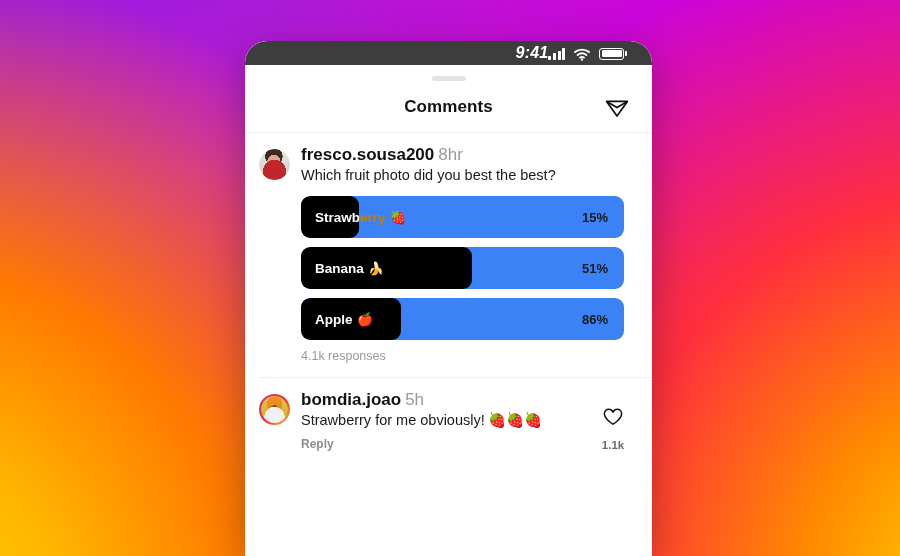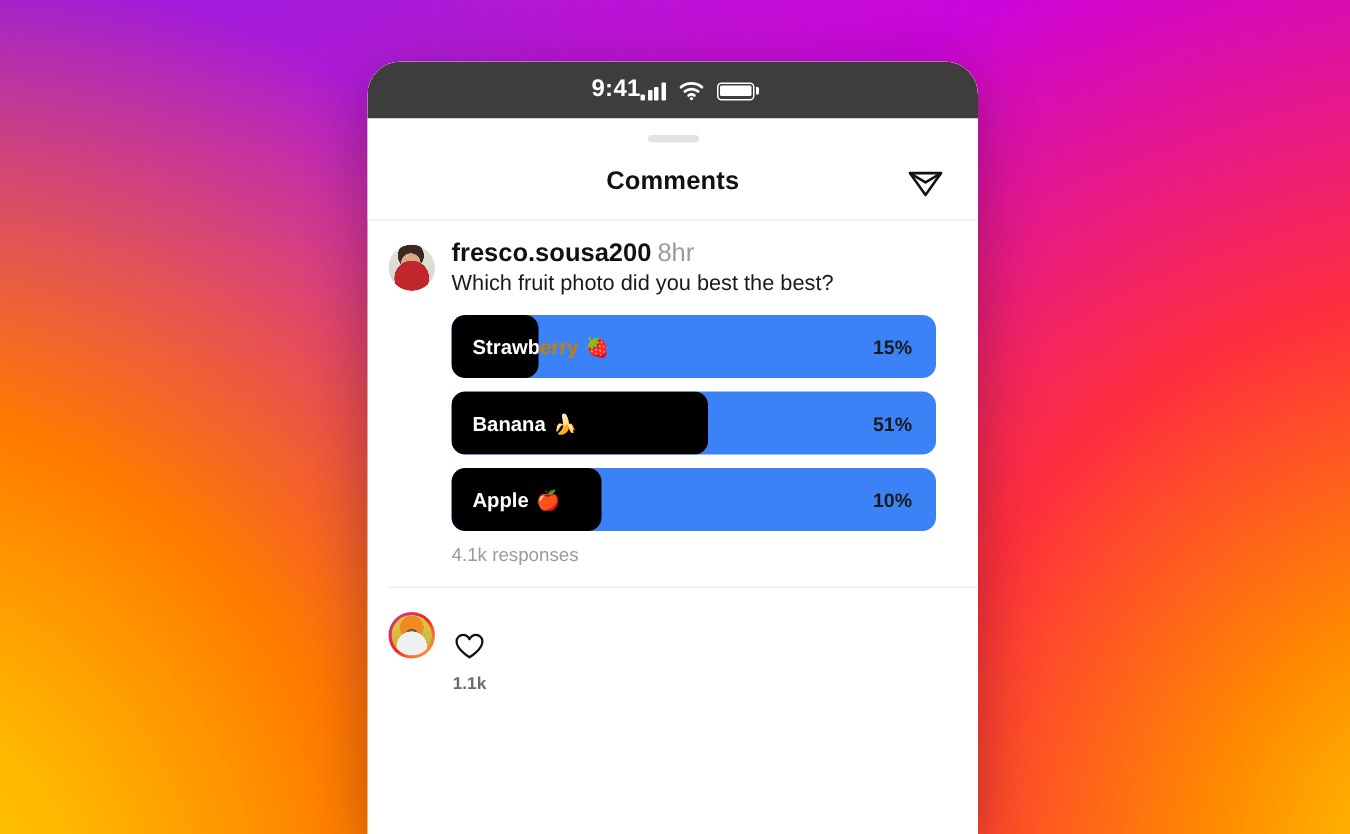--- a/index.html
+++ b/index.html
@@ -18,24 +18,25 @@
   }
 
   
   #phone {
     position:absolute; left:245px; top:41px; width:407px; height:515px;
     border-radius:22px 22px 0 0;
     background:#ffffff; overflow:hidden;
     box-shadow:0 10px 40px rgba(0,0,0,0.28);
   }
   #statusbar {
-    height:38px; background:#3d3d3d; color:#fff;
-    display:flex; align-items:center; justify-content:center;
+    height:24px; background:#3d3d3d; color:#fff;
+    display:flex; align-items:center; justify-content:flex-end;
     padding:0 25px 0 28px;
     border-radius:22px 22px 0 0;
+    font-style:italic;
   }
   #clock { font-size:16px; font-weight:bold; letter-spacing:.2px; }
   #status-icons { display:flex; align-items:flex-end; gap:9px; }
   .bars { display:flex; align-items:flex-end; gap:1.6px; height:12px; }
   .bars i { display:block; width:3px; background:#fff; border-radius:.7px; }
   .bars i:nth-child(1){height:4px} .bars i:nth-child(2){height:6.5px}
   .bars i:nth-child(3){height:9px} .bars i:nth-child(4){height:12px}
   .batt { width:25px; height:12px; border:1.6px solid #fff; border-radius:3px; padding:1.4px; }
   .batt span { display:block; height:100%; width:100%; background:#fff; border-radius:1px; }
   .batt-tip { width:1.8px; height:5px; background:#fff; border-radius:0 1px 1px 0; margin-left:1px; }
@@ -164,33 +165,40 @@
             <span class="poll-label">Banana</span>
             <span class="poll-emoji">🍌</span>
             <span class="poll-pct">51%</span>
           </div>
 
 
           <div class="poll-row">
             <span class="poll-fill" style="width:31%"></span>
             <span class="poll-label">Apple</span>
             <span class="poll-emoji">🍎</span>
-            <span class="poll-pct">10%</span>
+            <span class="poll-pct">86%</span>
           </div>
 
           <div id="poll-total">4.1k responses</div>
         </div>
       </div>
     </div>
 
     <div id="divider"></div>
 
     <div class="comment">
       <div class="avatar ring">
         <span class="face face-b"></span>
+      </div>
+      <div class="cbody">
+        <div class="cmeta">
+          <span class="cuser">bomdia.joao</span><span class="ctime">5h</span>
+        </div>
+        <div class="ctext">Strawberry for me obviously! 🍓🍓🍓</div>
+        <div class="creply">Reply</div>
       </div>
       <div class="like-col">
         <span style="display:block;">
           <svg width="20" height="18" viewBox="0 0 20 18" fill="none">
             <path d="M10 16.2 C10 16.2 1.4 11 1.4 5.8 C1.4 3.1 3.4 1.3 5.7 1.3 C7.5 1.3 9.1 2.4 10 4.1 C10.9 2.4 12.5 1.3 14.3 1.3 C16.6 1.3 18.6 3.1 18.6 5.8 C18.6 11 10 16.2 10 16.2 Z" stroke="#111" stroke-width="1.5" fill="none" stroke-linejoin="round"></path>
           </svg>
         </span>
         <span class="like-count">1.1k</span>
       </div>
     </div>

